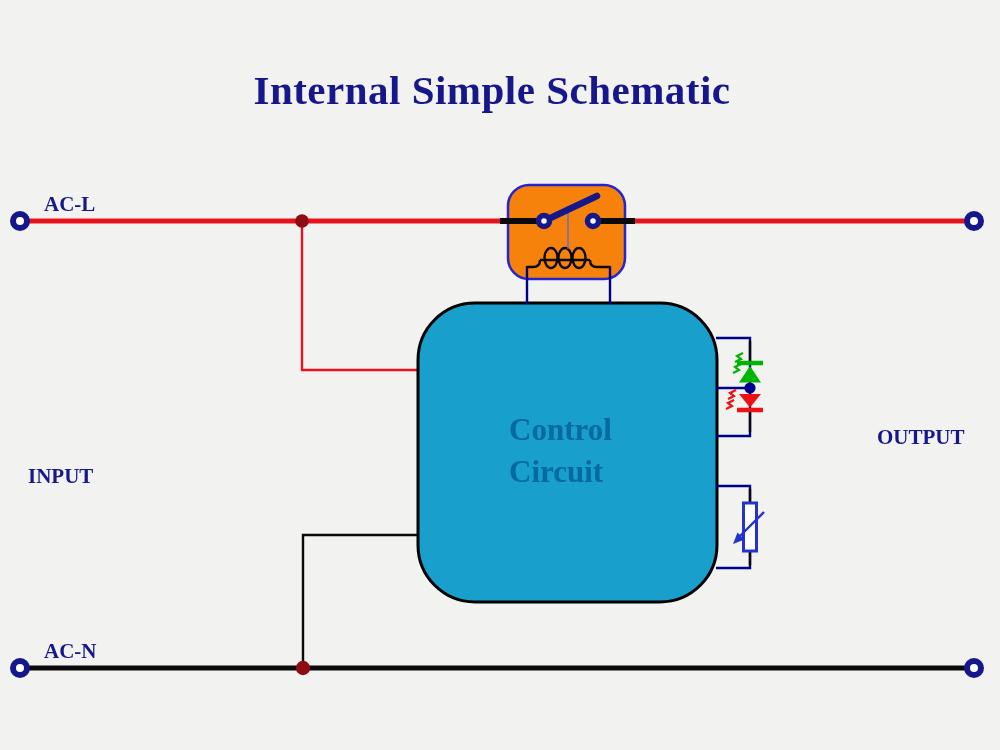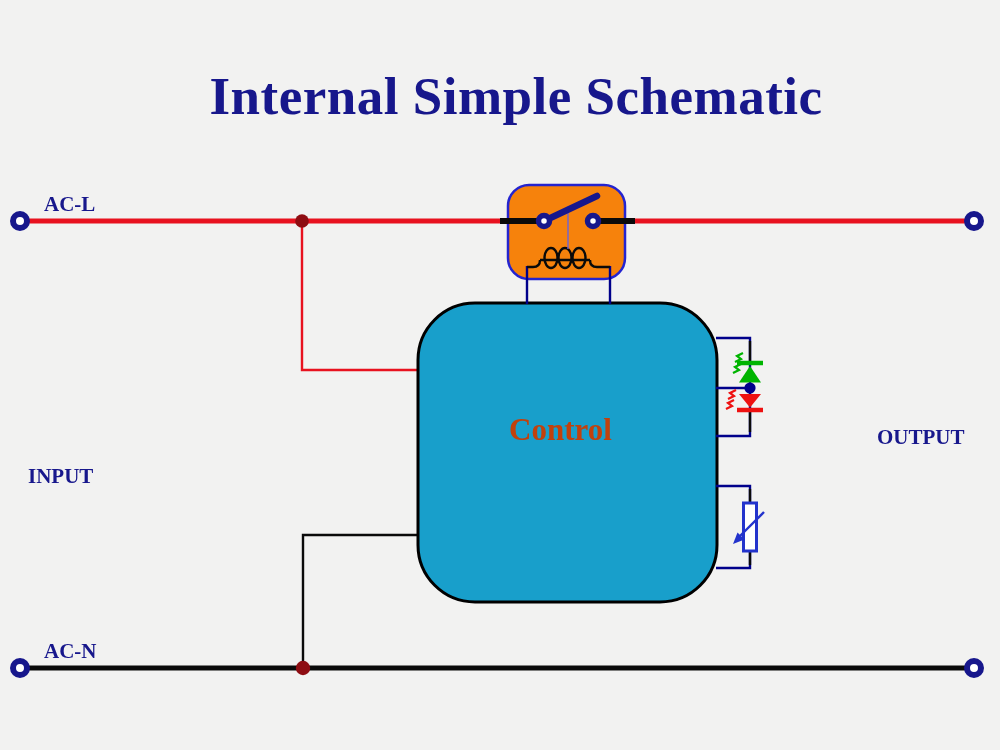--- a/index.html
+++ b/index.html
@@ -5,29 +5,29 @@
   html,body{margin:0;padding:0;}
   .canvas{
     position:relative;
     width:1000px;height:750px;
     background:#f2f2f1;
     font-family:"Liberation Serif","DejaVu Serif",serif;
     overflow:hidden;
   }
   .schematic-svg{position:absolute;left:0;top:0;}
   .txt{position:absolute;color:#17178c;font-weight:bold;white-space:nowrap;}
-  .title{left:66px;top:66px;width:900px;text-align:center;font-size:53px;letter-spacing:0.5px;}
+  .title{left:42px;top:66px;width:900px;text-align:center;font-size:41px;letter-spacing:0.5px;}
   .lbl{font-size:21px;}
   .lbl-acl{left:44px;top:192px;}
   .lbl-acn{left:44px;top:639px;}
   .lbl-input{left:28px;top:424px;margin-top:40px;}
   .lbl-output{left:877px;top:425px;text-align:right;}
   .control-text{
     position:absolute;left:509px;top:409px;
-    color:#c2410c;font-weight:bold;font-size:31px;line-height:42px;
+    color:#0369a1;font-weight:bold;font-size:31px;line-height:42px;
   }
 </style>
 </head>
 <body>
 
 <div class="canvas">
 
   <svg class="schematic-svg" width="1000" height="750" viewBox="0 0 1000 750">
 
     <g>
@@ -114,15 +114,16 @@
   </svg>
 
   <div class="txt title">Internal Simple Schematic</div>
   <div class="txt lbl lbl-acl">AC-L</div>
   <div class="txt lbl lbl-acn">AC-N</div>
   <div class="txt lbl lbl-input">INPUT</div>
   <div class="txt lbl lbl-output">OUTPUT</div>
 
   <div class="control-text">
     <div>Control</div>
+    <div>Circuit</div>
   </div>
 
 </div>
 
 </body></html>

